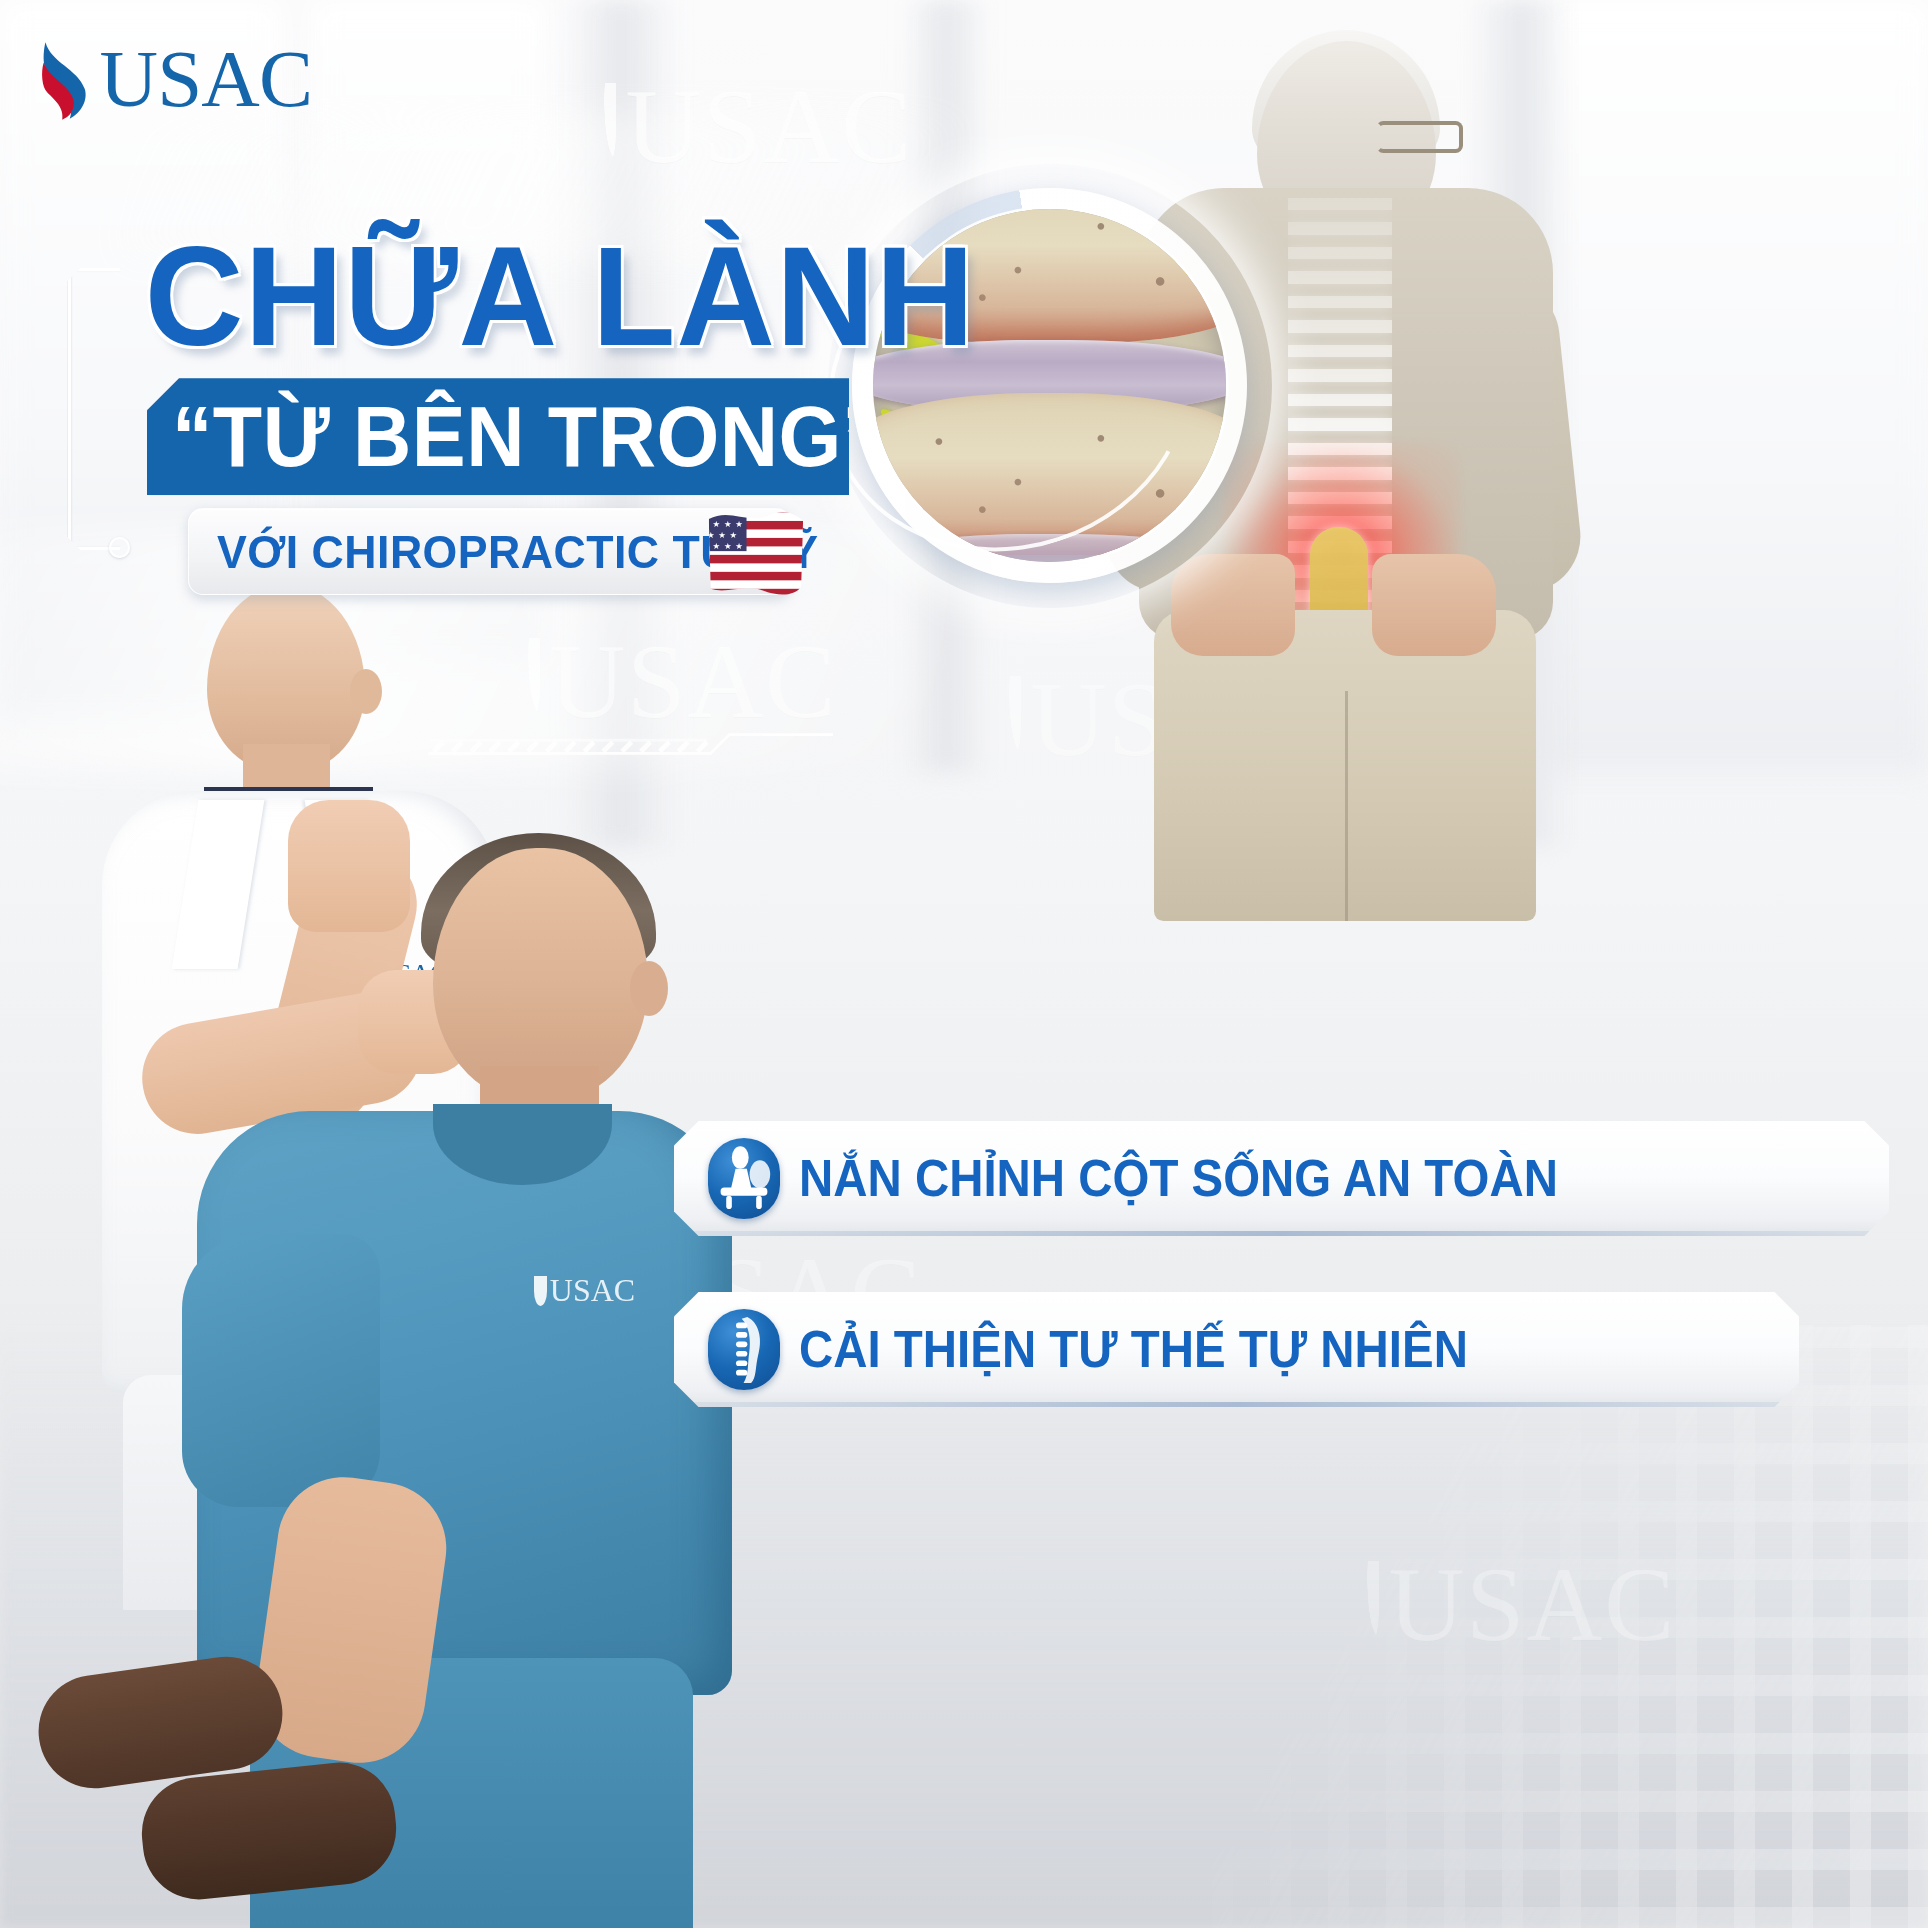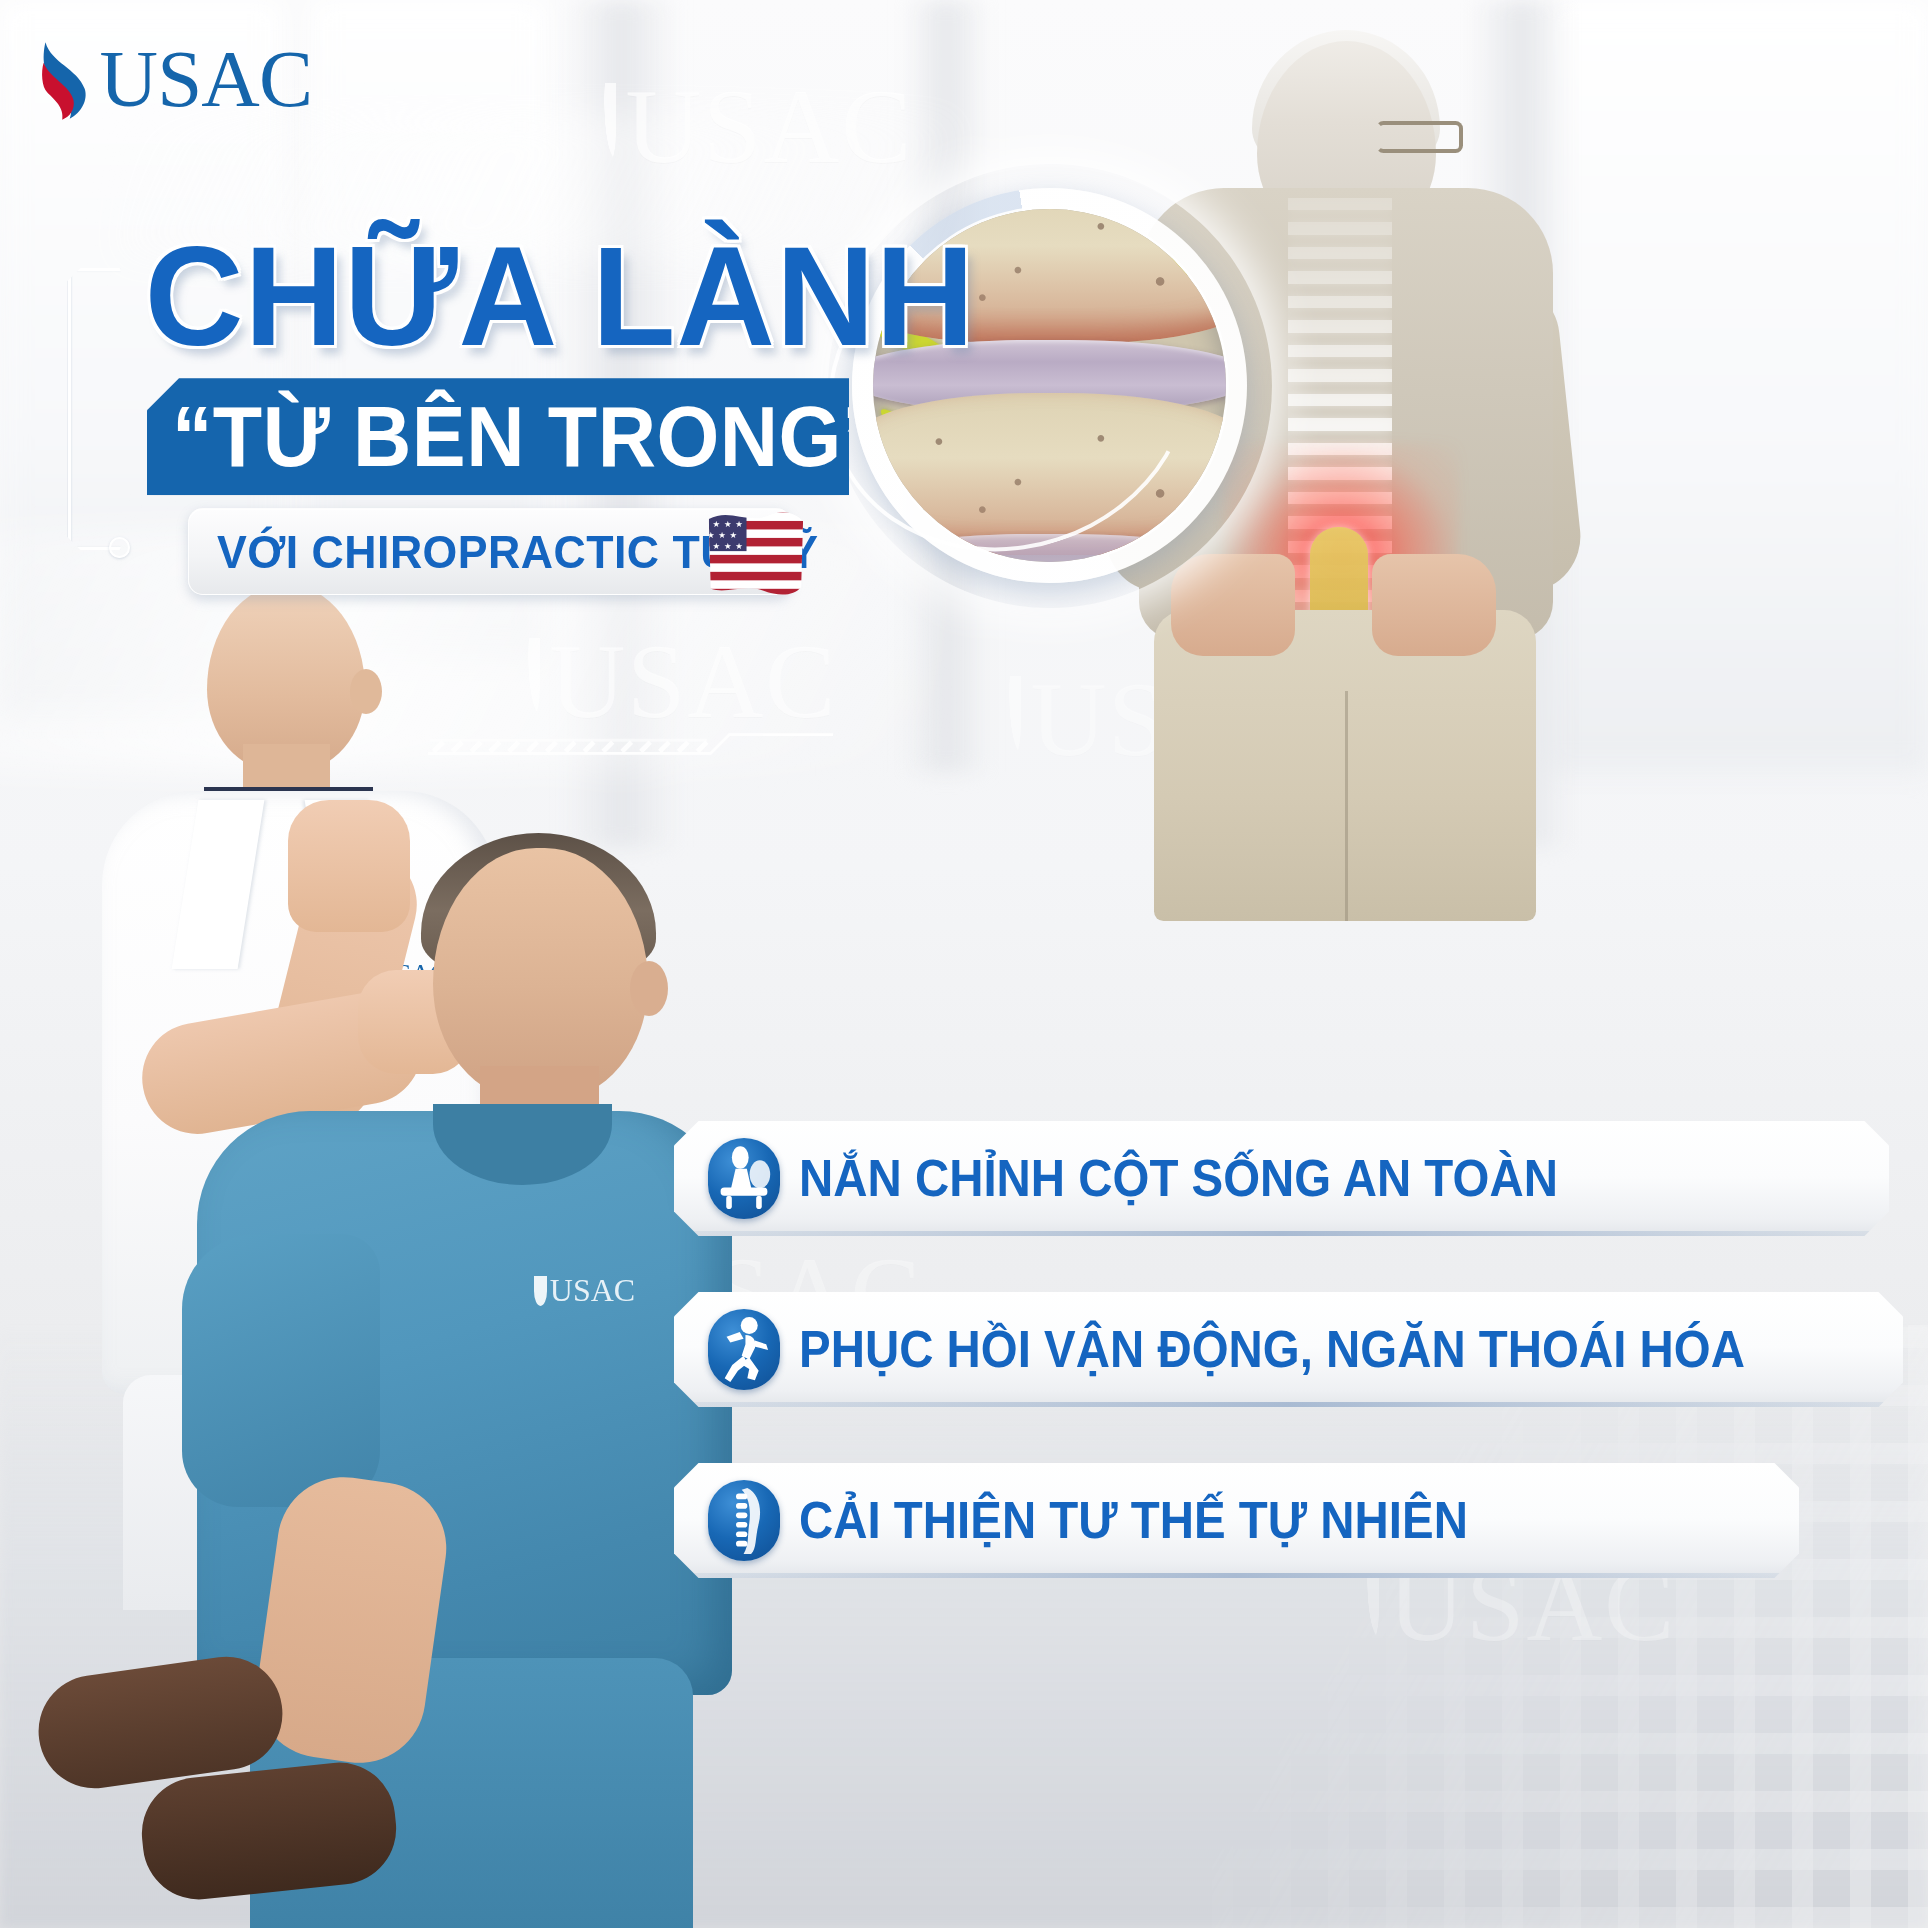--- a/index.html
+++ b/index.html
@@ -577,35 +577,20 @@
             <rect x="6" y="44" width="50" height="9" rx="4"></rect>
             <rect x="12" y="53" width="6" height="14" rx="3"></rect>
             <rect x="44" y="53" width="6" height="14" rx="3"></rect>
             <ellipse cx="48" cy="30" rx="11" ry="15" opacity=".85"></ellipse>
           </g>
         </svg>
       </span>
       <span class="b-text">NẮN CHỈNH CỘT SỐNG AN TOÀN</span>
     </div>
 
-    <div class="benefit w3">
-      <span class="b-icon">
-        <svg width="55" height="68" viewBox="0 0 58 72">
-          <g fill="#ffffff">
-            <circle cx="34" cy="10" r="9"></circle>
-            <path d="M30 20 C38 20 42 26 40 34 L34 46 L26 42 L30 30 Z"></path>
-            <path d="M34 44 L44 58 L40 68 L32 66 L34 56 L24 50 Z"></path>
-            <path d="M28 42 L16 52 L8 66 L14 70 L22 58 L32 50 Z"></path>
-            <path d="M40 26 L52 30 L54 36 L46 34 L38 32 Z"></path>
-            <path d="M28 24 L14 28 L10 22 L24 17 Z"></path>
-          </g>
-        </svg>
-      </span>
-      <span class="b-text">PHỤC HỒI VẬN ĐỘNG, NGĂN THOÁI HÓA</span>
-    </div>
 
     <div class="benefit w4">
       <span class="b-icon">
         <svg width="51" height="70" viewBox="0 0 54 74">
           <path d="M30 2 C42 8 46 24 42 40 C38 56 40 66 34 72 L26 72 C32 62 30 52 32 40 C34 26 32 12 24 4 Z" fill="#ffffff" opacity=".9"></path>
           <g fill="#ffffff">
             <rect x="18" y="8" width="12" height="6" rx="3"></rect>
             <rect x="18" y="18" width="12" height="6" rx="3"></rect>
             <rect x="18" y="28" width="12" height="6" rx="3"></rect>
             <rect x="18" y="38" width="12" height="6" rx="3"></rect>

